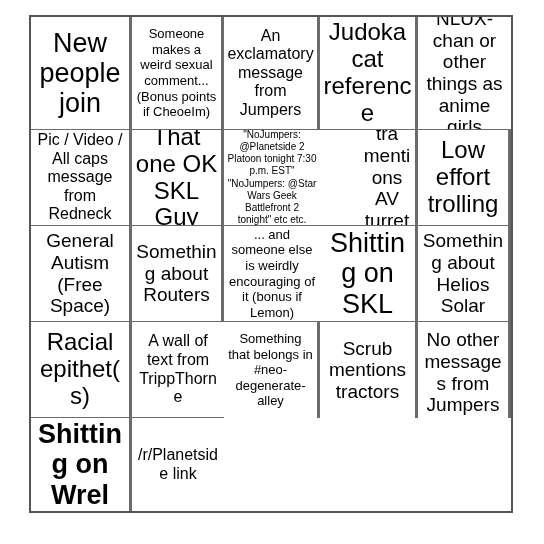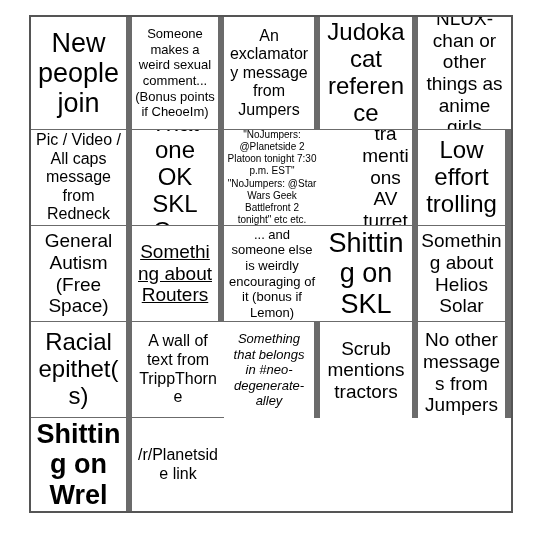--- a/index.html
+++ b/index.html
@@ -22,21 +22,21 @@
     height: 498px;
     box-sizing: border-box;
     border: 2px solid #555555;
     background: #ffffff;
     display: grid;
     grid-template-columns: 101px 92px 96px 98px 93px;
     grid-template-rows: 113px 96px 96px 96px 93px;
   }
   .bingo-cell {
     box-sizing: border-box;
-    border-right: 6px solid #f97316;
+    border-right: 3px solid #f97316;
     border-bottom: 1px solid #6b6b6b;
     display: flex;
     align-items: center;
     justify-content: center;
     text-align: center;
     padding: 2px 3px;
     overflow: hidden;
     background: #ffffff;
   }
   .bingo-cell.col-last { border-right: none; }
@@ -87,39 +87,39 @@
     </div>
     <div class="bingo-cell" style="border-right-color: rgb(107, 107, 107); border-bottom-color: rgb(107, 107, 107); padding-left: 42px;">
       <span class="cell-text fs-md">Latestra mentions AV turrets</span>
     </div>
     <div class="bingo-cell" style="border-right-color: rgb(107, 107, 107); border-bottom-color: rgb(107, 107, 107);">
       <span class="cell-text fs-lg">Low effort trolling</span>
     </div>
     <div class="bingo-cell" style="border-right-color: rgb(107, 107, 107); border-bottom-color: rgb(107, 107, 107);">
       <span class="cell-text fs-md">General Autism (Free Space)</span>
     </div>
-    <div class="bingo-cell" style="border-right-color: rgb(107, 107, 107); border-bottom-color: rgb(107, 107, 107); text-decoration: underline;">
+    <div class="bingo-cell" style="border-right-color: rgb(107, 107, 107); border-bottom-color: rgb(107, 107, 107);">
       <span class="cell-text fs-md">Something about Routers</span>
     </div>
     <div class="bingo-cell col-last" style="border-right-color: rgb(107, 107, 107); border-bottom-color: rgb(107, 107, 107);">
       <span class="cell-text fs-xs">... and someone else is weirdly encouraging of it (bonus if Lemon)</span>
     </div>
     <div class="bingo-cell" style="border-right-color: rgb(107, 107, 107); border-bottom-color: rgb(107, 107, 107);">
       <span class="cell-text fs-xl">Shitting on SKL</span>
     </div>
     <div class="bingo-cell" style="border-right-color: rgb(107, 107, 107); border-bottom-color: rgb(107, 107, 107);">
       <span class="cell-text fs-md">Something about Helios Solar</span>
     </div>
     <div class="bingo-cell" style="border-right-color: rgb(107, 107, 107); border-bottom-color: rgb(107, 107, 107);">
       <span class="cell-text fs-lg">Racial epithet(s)</span>
     </div>
     <div class="bingo-cell col-last" style="border-right-color: rgb(107, 107, 107); border-bottom-color: rgb(107, 107, 107);">
       <span class="cell-text fs-sm">A wall of text from TrippThorne</span>
     </div>
-    <div class="bingo-cell row-last" style="border-right-color: rgb(107, 107, 107); border-bottom-color: rgb(107, 107, 107); font-style: italic;">
+    <div class="bingo-cell row-last" style="border-right-color: rgb(107, 107, 107); border-bottom-color: rgb(107, 107, 107);">
       <span class="cell-text fs-xs">Something that belongs in #neo-degenerate-alley</span>
     </div>
     <div class="bingo-cell row-last" style="border-right-color: rgb(107, 107, 107); border-bottom-color: rgb(107, 107, 107);">
       <span class="cell-text fs-md">Scrub mentions tractors</span>
     </div>
     <div class="bingo-cell row-last" style="border-right-color: rgb(107, 107, 107); border-bottom-color: rgb(107, 107, 107); align-items: flex-end;">
       <span class="cell-text fs-md">No other messages from Jumpers</span>
     </div>
     <div class="bingo-cell row-last" style="border-right-color: rgb(107, 107, 107); border-bottom-color: rgb(107, 107, 107); font-weight: bold;">
       <span class="cell-text fs-xl">Shitting on Wrel</span>

